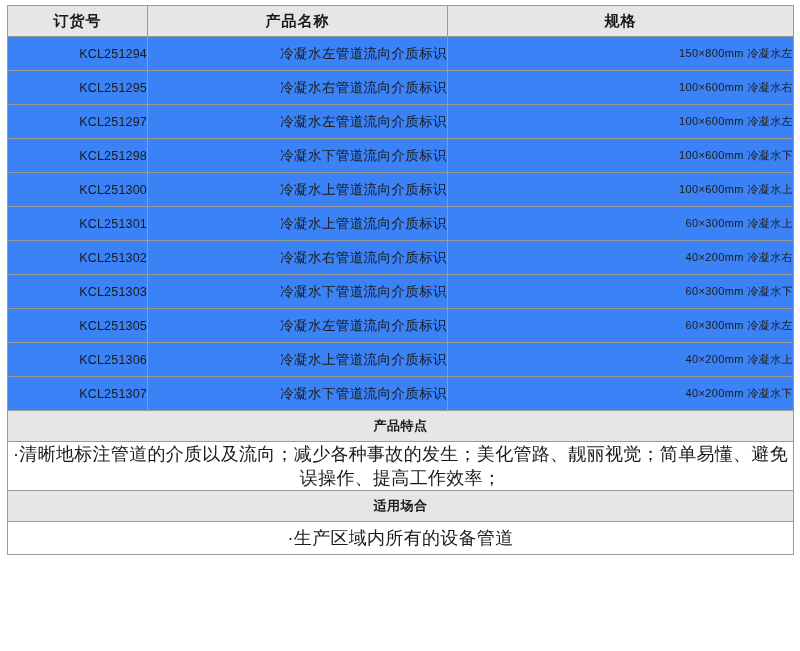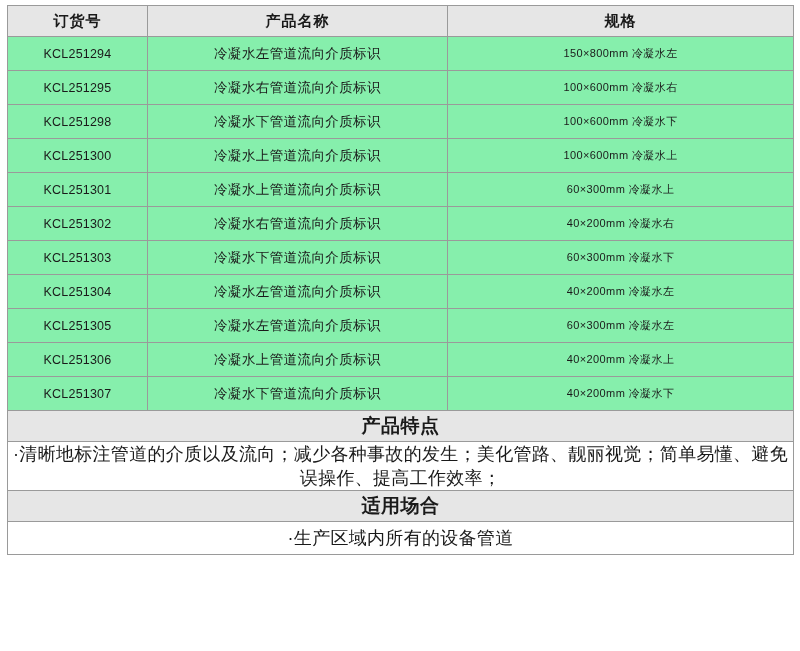--- a/index.html
+++ b/index.html
@@ -39,40 +39,40 @@
     height: 30px;
     font-size: 15px;
     font-weight: bold;
     text-align: center;
     vertical-align: middle;
     letter-spacing: 1px;
   }
   tbody td {
     height: 33px;
     font-size: 13px;
-    text-align: center;
+    text-align: right;
     vertical-align: middle;
-    background: #86efac;
+    background: #3b82f6;
     letter-spacing: 0.4px;
   }
   tbody td.code {
     font-size: 12.5px;
     letter-spacing: 0.2px;
   }
   tbody td.name {
     font-size: 13.5px;
     font-family: Liberation Serif, serif;
   }
   tbody td.spec {
     font-size: 11px;
   }
   tr.section-head td {
     background: #e6e6e6;
     height: 30px;
-    font-size: 19px;
+    font-size: 13px;
     font-weight: bold;
     text-align: center;
     vertical-align: middle;
     letter-spacing: 0.5px;
     margin-top: 29px;
   }
   tr.section-body td {
     background: #ffffff;
     height: 32px;
     font-size: 18px;
@@ -103,20 +103,25 @@
         <td class="code">KCL251294</td>
         <td class="name">冷凝水左管道流向介质标识</td>
         <td class="spec">150×800mm  冷凝水左</td>
       </tr>
       <tr>
         <td class="code">KCL251295</td>
         <td class="name">冷凝水右管道流向介质标识</td>
         <td class="spec">100×600mm  冷凝水右</td>
       </tr>
       <tr>
+        <td class="code">KCL251297</td>
+        <td class="name">冷凝水左管道流向介质标识</td>
+        <td class="spec">100×600mm  冷凝水左</td>
+      </tr>
+      <tr>
         <td class="code">KCL251298</td>
         <td class="name">冷凝水下管道流向介质标识</td>
         <td class="spec">100×600mm  冷凝水下</td>
       </tr>
       <tr>
         <td class="code">KCL251300</td>
         <td class="name">冷凝水上管道流向介质标识</td>
         <td class="spec">100×600mm  冷凝水上</td>
       </tr>
       <tr>
@@ -126,25 +131,20 @@
       </tr>
       <tr>
         <td class="code">KCL251302</td>
         <td class="name">冷凝水右管道流向介质标识</td>
         <td class="spec">40×200mm  冷凝水右</td>
       </tr>
       <tr>
         <td class="code">KCL251303</td>
         <td class="name">冷凝水下管道流向介质标识</td>
         <td class="spec">60×300mm  冷凝水下</td>
-      </tr>
-      <tr>
-        <td class="code">KCL251304</td>
-        <td class="name">冷凝水左管道流向介质标识</td>
-        <td class="spec">40×200mm  冷凝水左</td>
       </tr>
       <tr>
         <td class="code">KCL251305</td>
         <td class="name">冷凝水左管道流向介质标识</td>
         <td class="spec">60×300mm  冷凝水左</td>
       </tr>
       <tr>
         <td class="code">KCL251306</td>
         <td class="name">冷凝水上管道流向介质标识</td>
         <td class="spec">40×200mm  冷凝水上</td>

